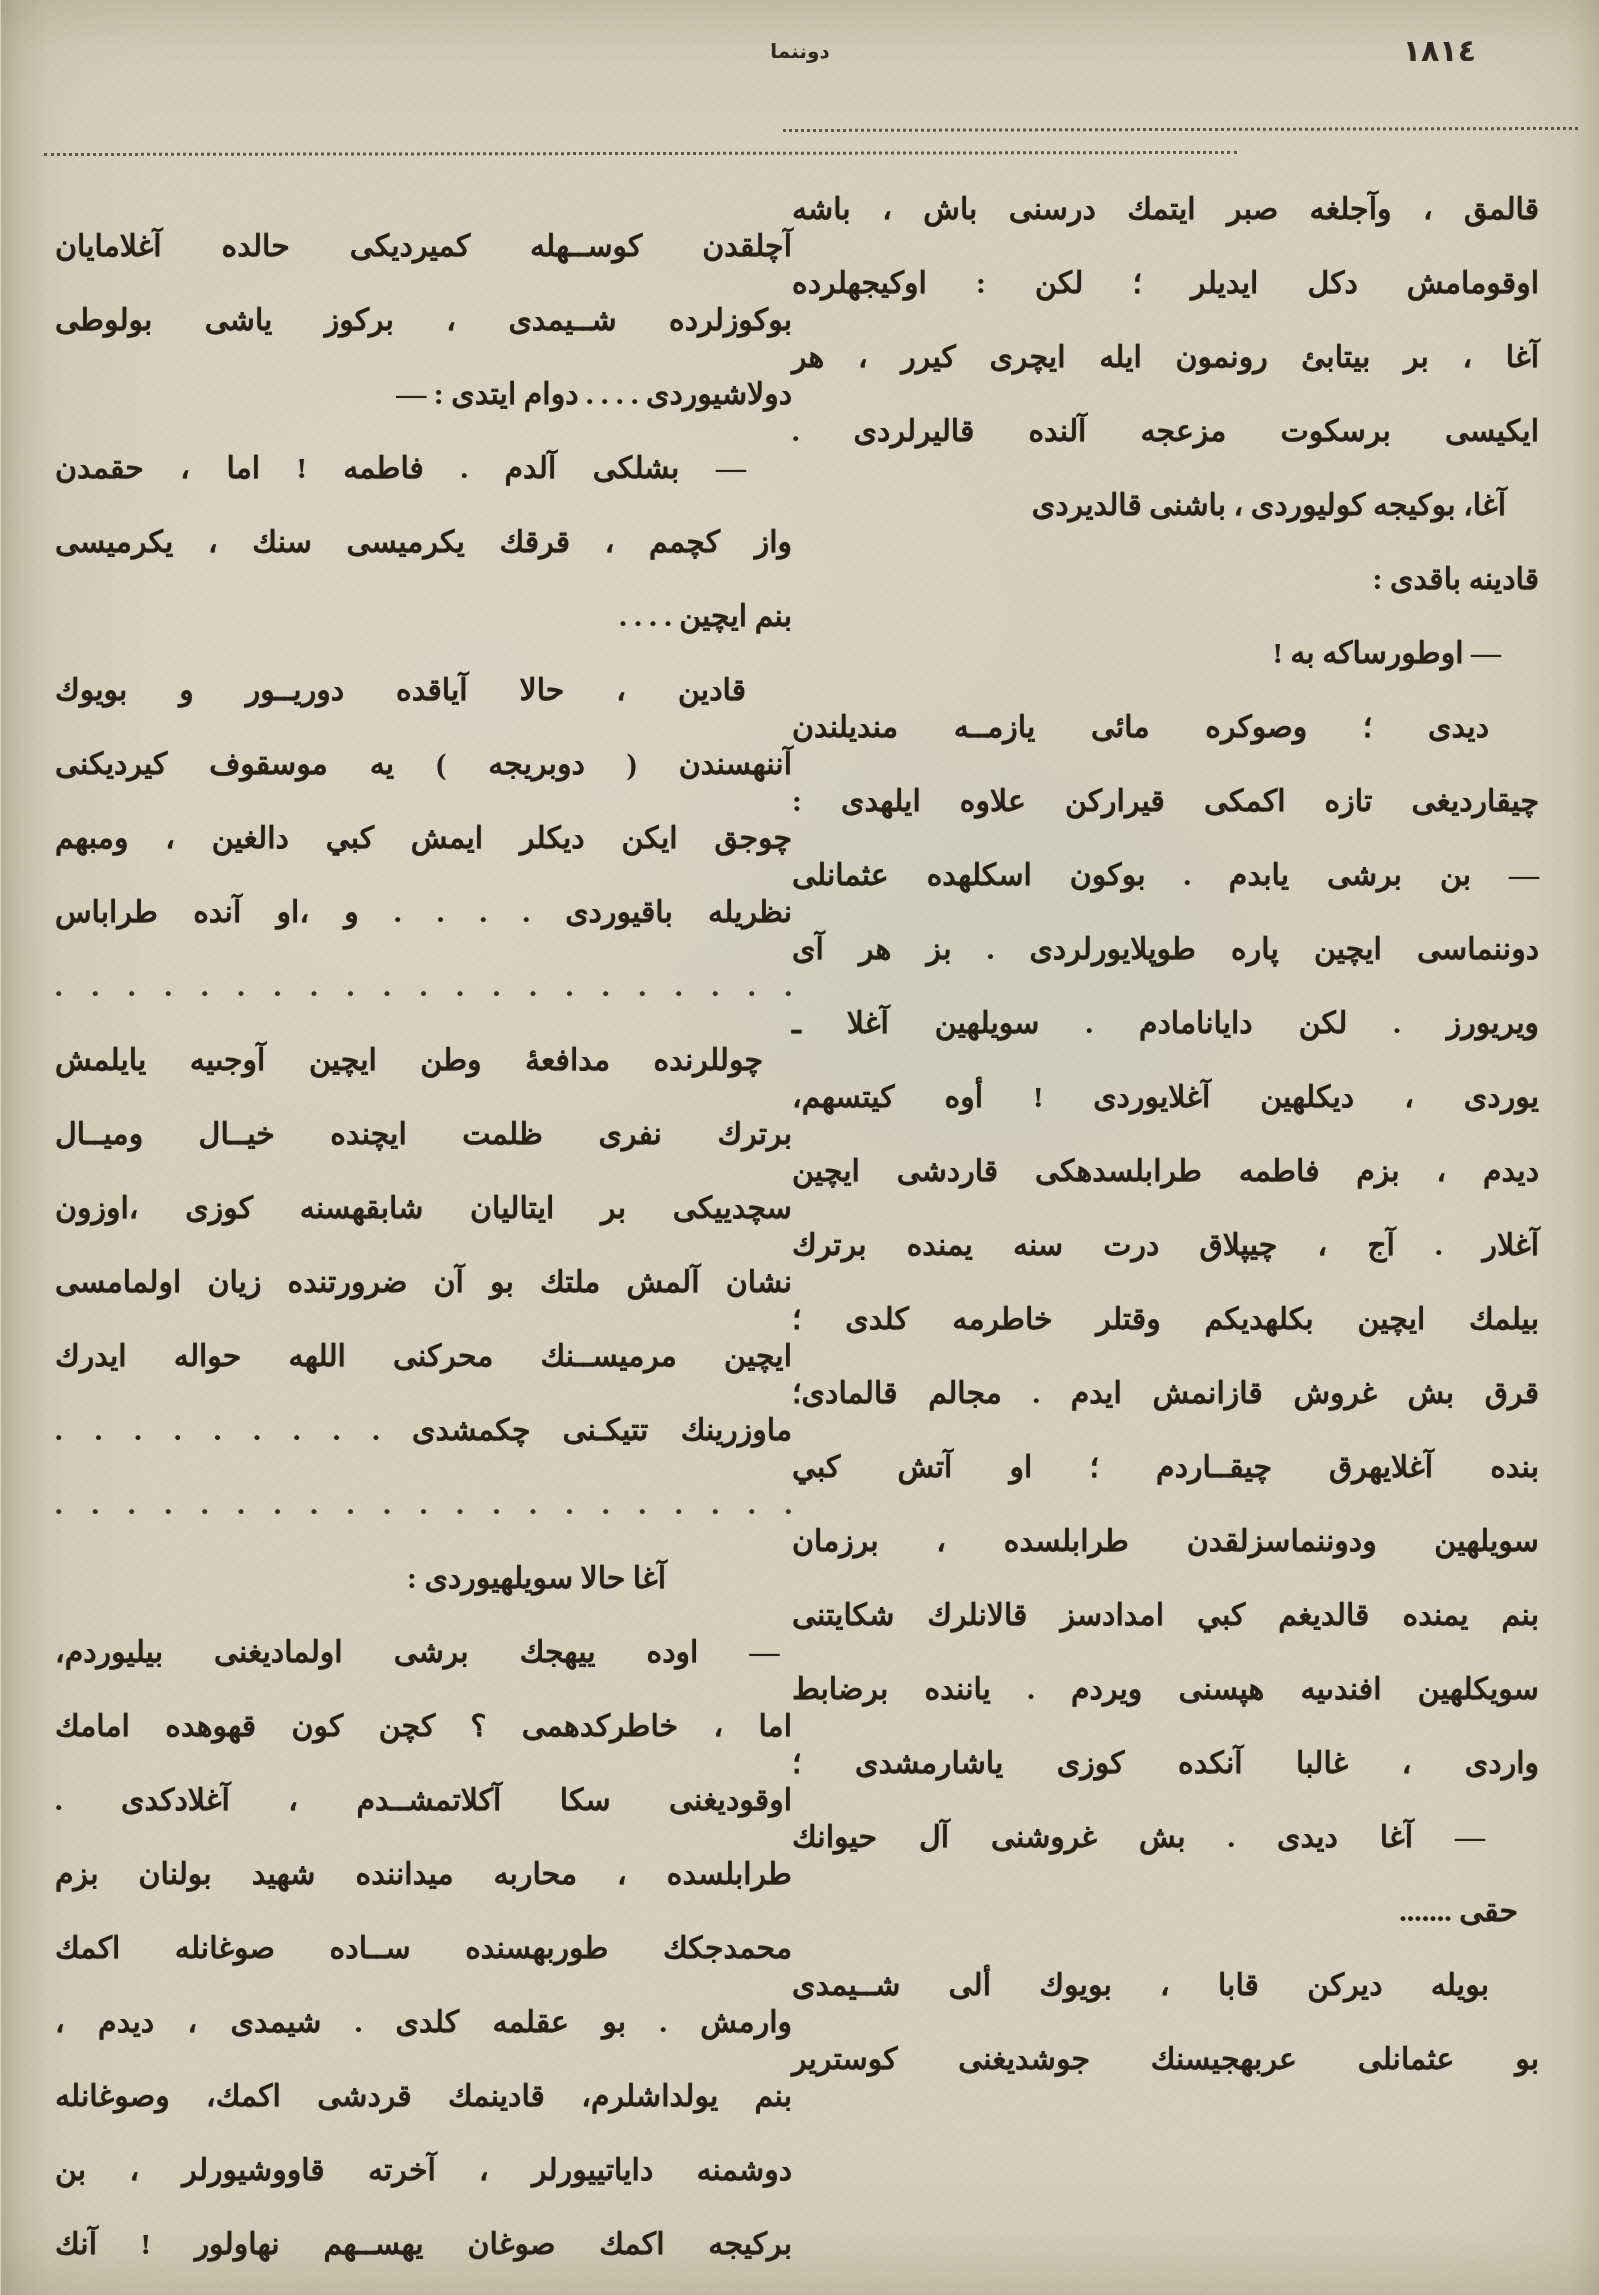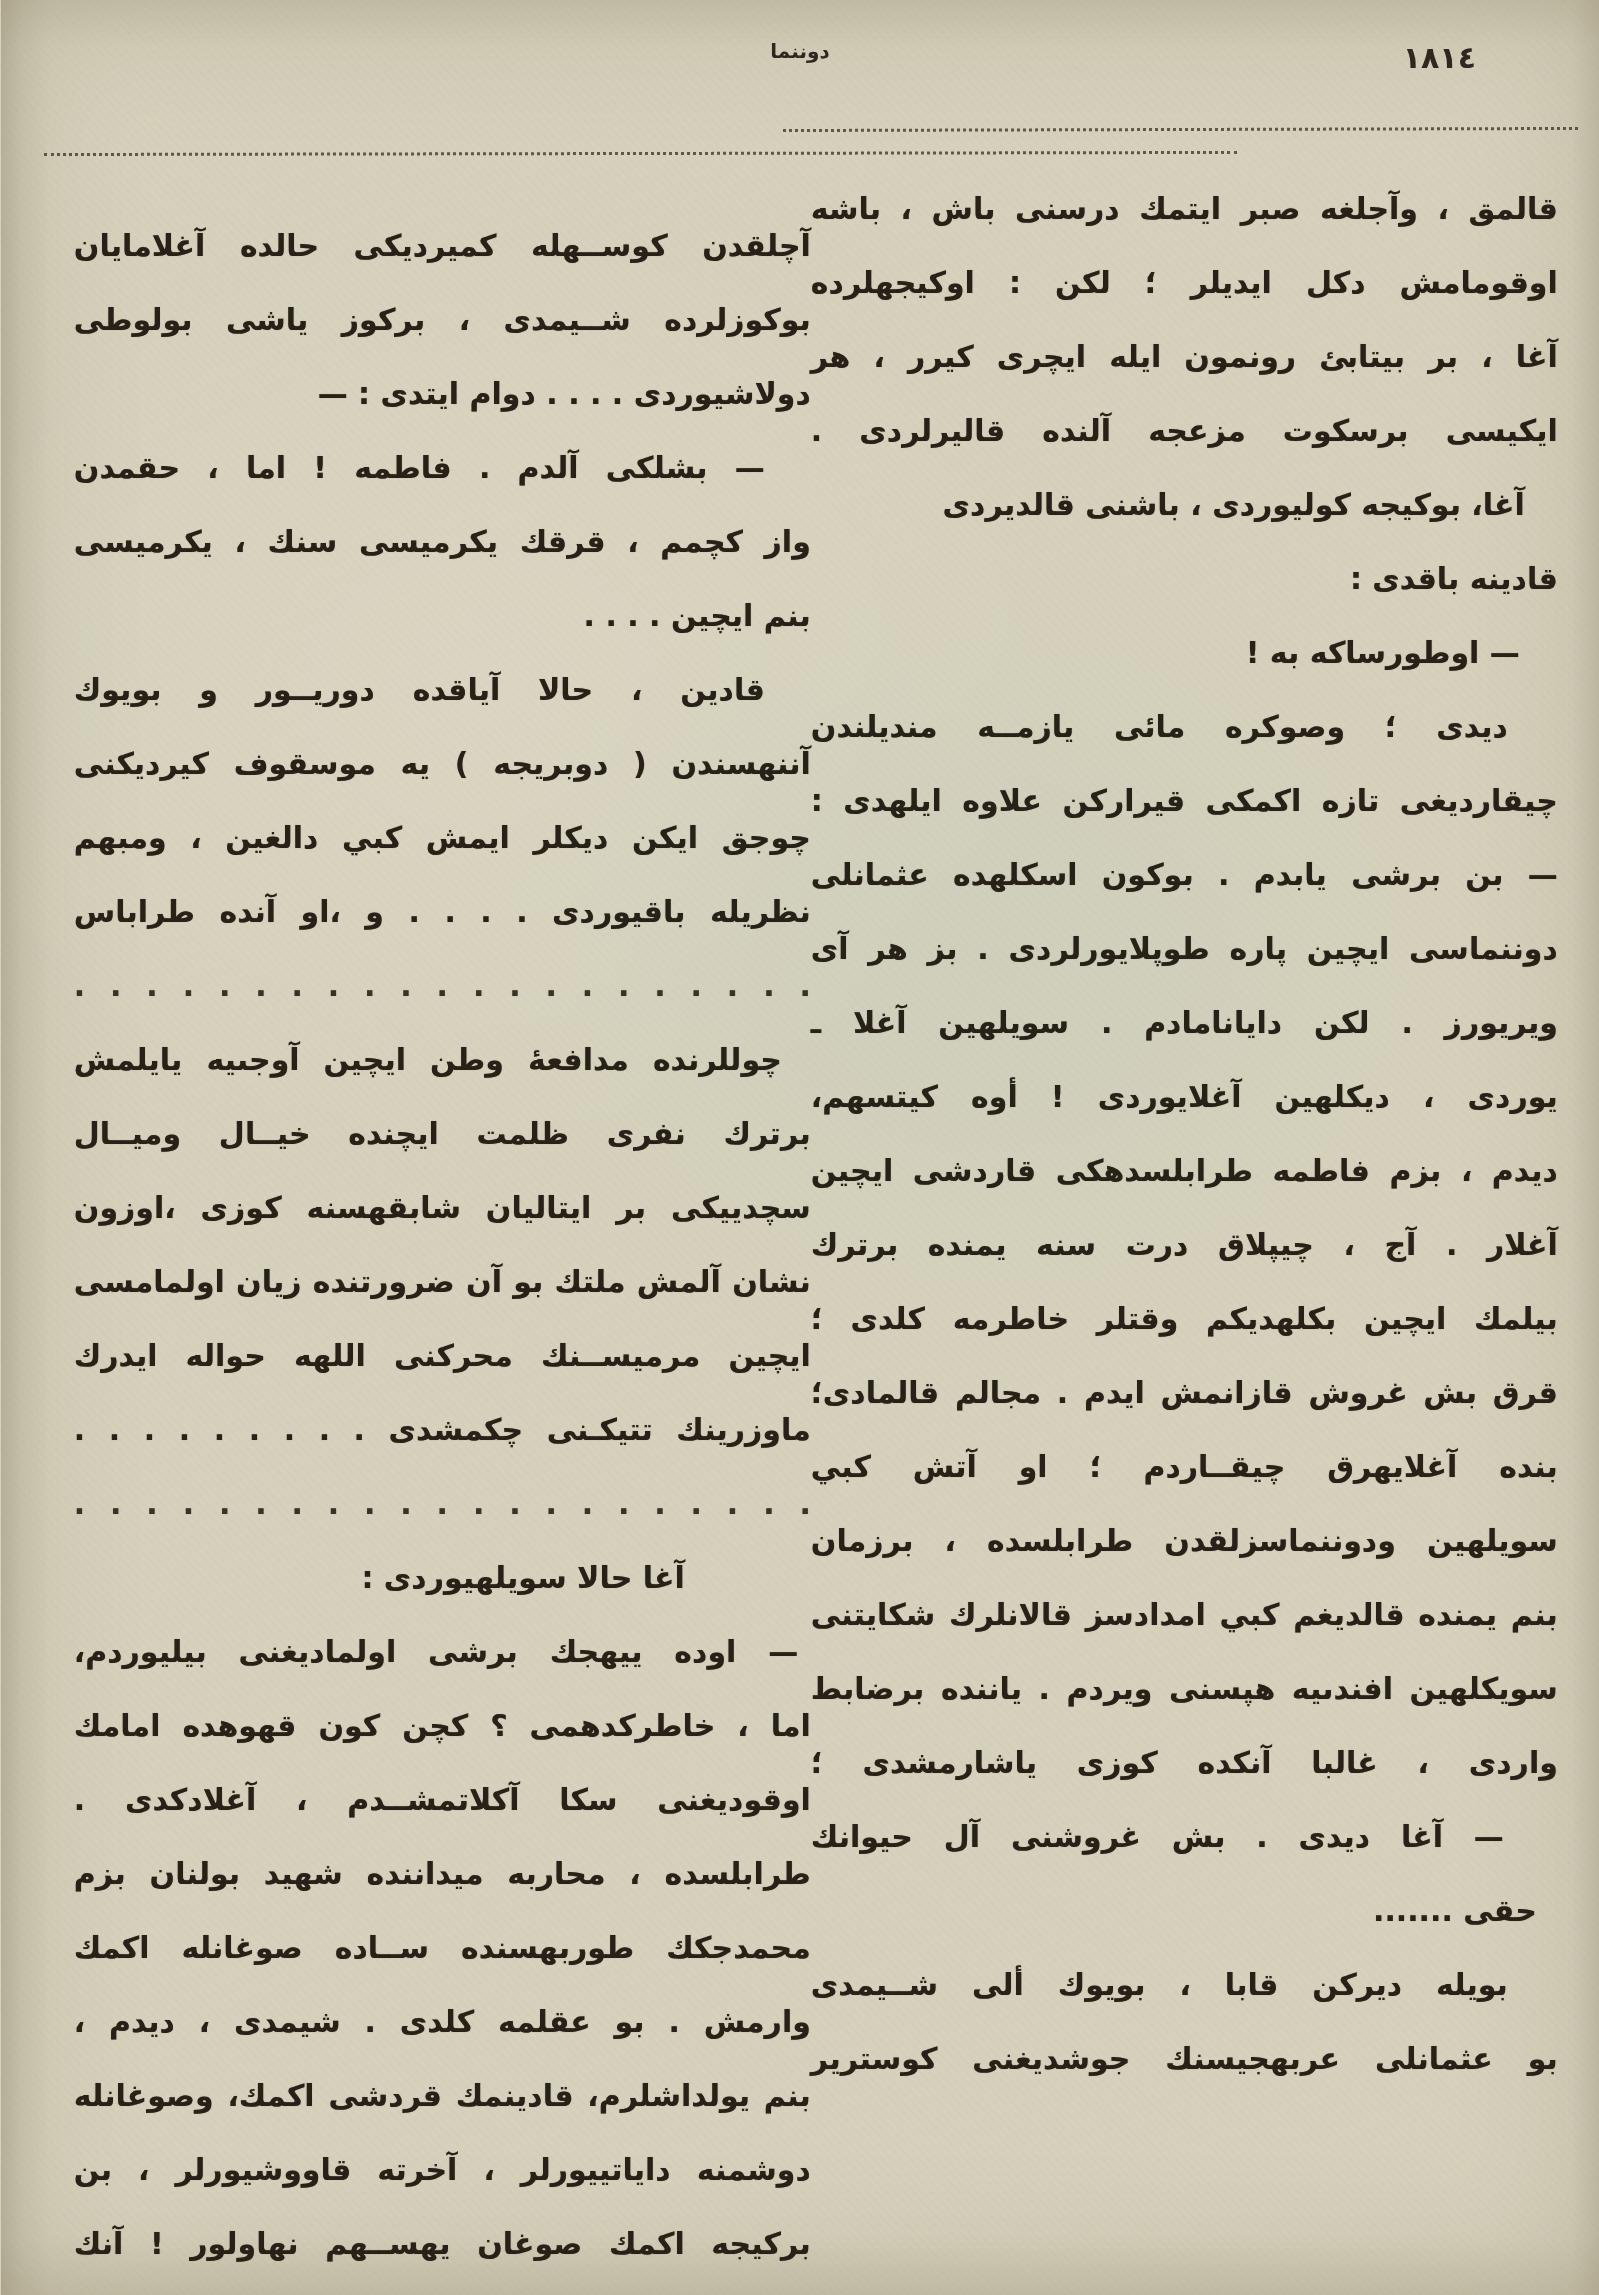--- a/index.html
+++ b/index.html
@@ -22,30 +22,31 @@
       #d6d1bc;
     box-shadow: inset 0 0 134px rgba(118,108,80,0.28);
     color:#2a241c;
   }
   .header{position:relative;height:164px;}
   .masthead{
     position:absolute;top:39px;left:50%;transform:translateX(-50%);
     font-size:20px;font-weight:bold;color:#2e2820;
   }
   .pagenum{
-    position:absolute;top:40px;right:124px;
+    position:absolute;top:33px;right:124px;
     font-size:30px;font-weight:bold;letter-spacing:5.9px;color:#2e2820;
   }
   .rule{position:absolute;border-top:3.3px dotted rgba(62,54,40,0.78);height:0;}
   .rule-a{top:128px;right:22px;left:783px;transform:rotate(-0.15deg);}
   .rule-b{top:152px;left:44px;width:1193px;transform:rotate(-0.1deg);}
   .columns{
     display:flex;direction:rtl;
     padding:8.4px 23.4px 0 55px;
-    justify-content:center;
+    justify-content:flex-end;
+    font-family:Liberation Serif, serif;
   }
   .col{width:747px;}
   .col-left{width:737px;margin-top:37px;}
   .l{
     height:74px;line-height:74px;font-size:30px;font-weight:bold;
     direction:rtl;text-align:right;white-space:nowrap;
     color:#272118;
     text-shadow:0 0 0.8px rgba(40,33,24,0.45);
   }
   .l.f,.l.d{

